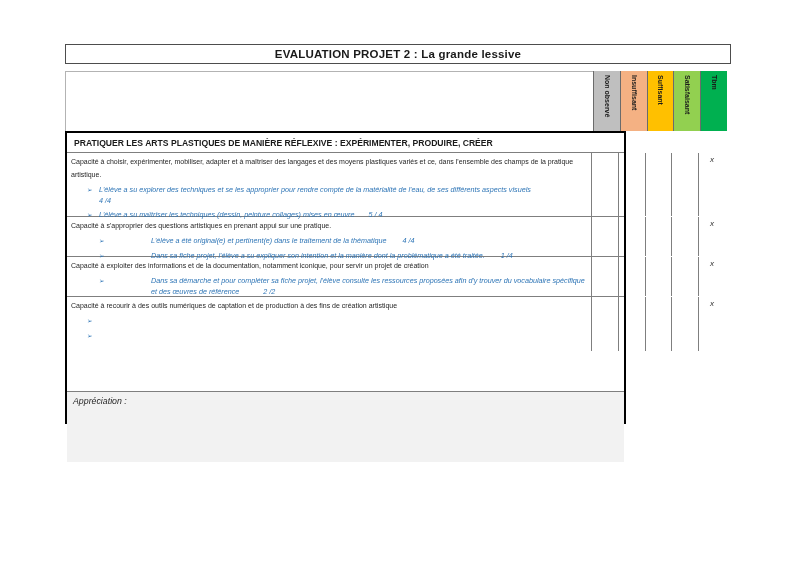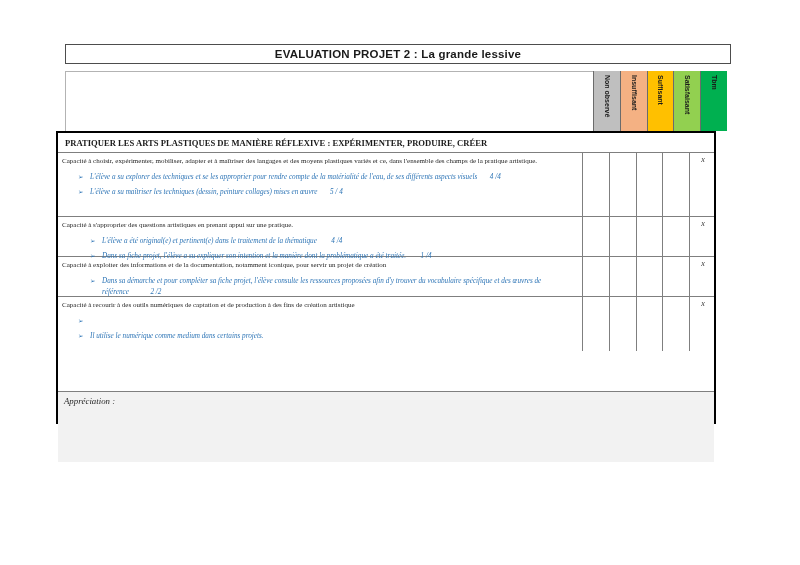--- a/index.html
+++ b/index.html
@@ -31,22 +31,22 @@
   .rating-header{
     width:26.8px;flex:none;box-sizing:border-box;
     border-left:1px solid #6b6b6b;
     writing-mode:vertical-rl;
     font-size:7px;font-weight:bold;line-height:25px;
     padding-top:4px;color:#1a1a1a;
   }
 
   
   .main-table{
-    position:absolute;left:56px;top:131px;width:660px;height:293px;
-    border:2px solid #000;box-sizing:border-box;background:#fff;font-family:Liberation Serif, serif;
+    position:absolute;left:65px;top:131px;width:561px;height:293px;
+    border:2px solid #000;box-sizing:border-box;background:#fff;
   }
   .section-row{
     height:19px;display:flex;align-items:center;
     padding-left:7px;font-weight:bold;font-size:8.6px;
     box-sizing:border-box;
   }
   .crit-row{
     display:flex;border-top:1px solid #7f7f7f;box-sizing:border-box;
   }
   .crit-cell{
@@ -54,21 +54,21 @@
     padding:2px 4px 0 4px;
   }
   .crit-text{
     font-size:7px;line-height:13px;color:#262626;
   }
   .bullet{
     display:flex;color:#2E75B6;font-style:italic;
     font-size:7.2px;line-height:10.5px;margin-top:4px;
   }
   .indent-sm{margin-left:16px;}
-  .indent-lg{margin-left:28px;}
+  .indent-lg{margin-left:28px;gap:40px;}
   .glyph{flex:none;width:12px;font-style:normal;font-size:6.5px;line-height:10.5px;color:#2E75B6;}
   .bullet-text{white-space:pre-wrap;max-width:442px;}
   .rate-cell{
     width:26.8px;flex:none;box-sizing:border-box;
     border-left:1px solid #7f7f7f;
     text-align:center;font-style:italic;font-size:8px;
     padding-top:2px;color:#333;
   }
   .appreciation-row{
     height:71px;border-top:1px solid #7f7f7f;background:#F2F2F2;
@@ -151,21 +151,20 @@
     </div>
 
     <div class="crit-row h55">
       <div class="crit-cell">
         <div class="crit-text">Capacité à recourir à des outils numériques de captation et de production à des fins de création artistique</div>
         <div class="bullet indent-sm">
           <span class="glyph">➢</span>
         </div>
         <div class="bullet indent-sm">
           <span class="glyph">➢</span>
-          <span class="bullet-text">Il utilise le numérique comme medium dans certains projets.</span>
         </div>
       </div>
       <div class="rate-cell"></div>
       <div class="rate-cell"></div>
       <div class="rate-cell"></div>
       <div class="rate-cell"></div>
       <div class="rate-cell">x</div>
     </div>
 
     <div class="appreciation-row">

